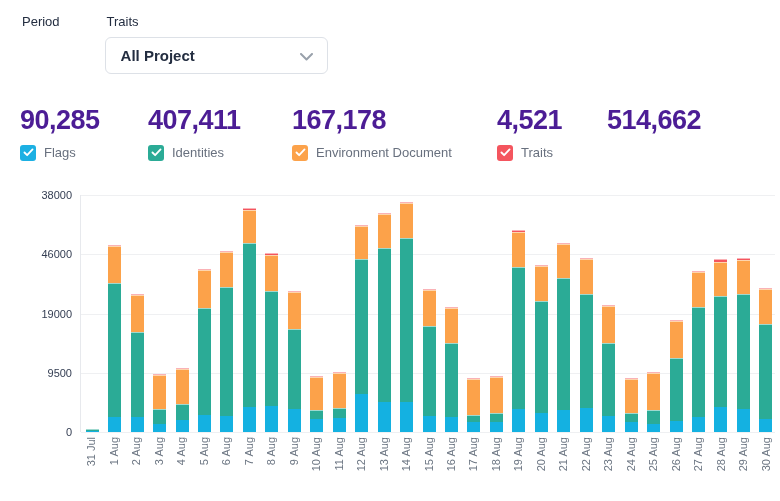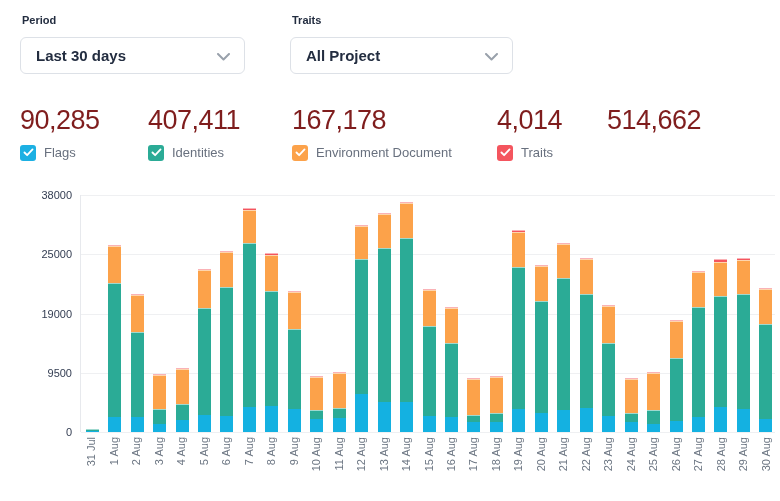--- a/index.html
+++ b/index.html
@@ -6,35 +6,35 @@
   html,body { background:#ffffff; }
   body {
     width:780px; height:501px; overflow:hidden;
     font-family:"Liberation Sans", sans-serif;
     color:#232d40;
   }
   .page { position:relative; width:780px; height:501px; }
 
   
   .filters { display:flex; gap:45px; padding:14px 0 0 20px; }
-  .filter-label { font-size:11px; font-weight:700; color:#232d40; margin:0 0 7px 2px; height:16px; }
+  .filter-label { font-size:13px; font-weight:400; color:#232d40; margin:0 0 7px 2px; height:16px; }
   .select {
     display:flex; align-items:center; justify-content:space-between;
     width:225px; height:37px; padding:0 14px 0 15px;
     border:1px solid #dde1e7; border-radius:6px; background:#fff;
     cursor:pointer;
   }
   .select .select-value { font-size:15px; font-weight:600; color:#232d40; }
   .filter:nth-child(2) .select { width:223px; }
 
   
   .stats { display:flex; margin:30px 0 0 20px; }
   .stat { display:flex; flex-direction:column; }
   .stat-1 { width:128px; } .stat-2 { width:144px; } .stat-3 { width:205px; } .stat-4 { width:110px; }
-  .stat-value { font-size:27px; line-height:32px; font-weight:400; color:#7f1d1d; letter-spacing:-0.5px; }
+  .stat-value { font-size:27px; line-height:32px; font-weight:700; color:#4c1d95; letter-spacing:-0.5px; }
   .stat-label-row { display:flex; align-items:center; margin-top:8px; height:17px; }
   .cb {
     width:16px; height:16px; border-radius:3px; margin-right:8px;
     display:inline-flex; align-items:center; justify-content:center;
     cursor:pointer; flex:none;
   }
   .stat-label { font-size:13px; color:#68707e; }
   .stat-5 .stat-label { margin-left:8px; }
 
   
@@ -65,28 +65,20 @@
   }
 </style>
 </head>
 <body>
 
 <div class="page">
 
   <div class="filters">
     <div class="filter">
       <div class="filter-label">Period</div>
-      <div class="select">
-        <span class="select-value">Last 30 days</span>
-        <span>
-          <svg width="13" height="8" viewBox="0 0 13 8">
-              <path d="M1 1l5.5 5.5L12 1" stroke="#99a1ab" stroke-width="2" fill="none" stroke-linecap="round" stroke-linejoin="round"></path>
-            </svg>
-        </span>
-      </div>
     </div>
     <div class="filter">
       <div class="filter-label">Traits</div>
       <div class="select">
         <span class="select-value">All Project</span>
         <span>
           <svg width="13" height="8" viewBox="0 0 13 8">
               <path d="M1 1l5.5 5.5L12 1" stroke="#99a1ab" stroke-width="2" fill="none" stroke-linecap="round" stroke-linejoin="round"></path>
             </svg>
         </span>
@@ -122,41 +114,41 @@
       <div class="stat-label-row">
         <span class="cb" style="background: rgb(252, 162, 74);">
           <svg width="11" height="9" viewBox="0 0 12 10">
               <path d="M1.5 5l3 3 6-6.5" stroke="#fff" stroke-width="2" fill="none" stroke-linecap="round" stroke-linejoin="round"></path>
             </svg>
         </span>
         <span class="stat-label">Environment Document</span>
       </div>
     </div>
     <div class="stat stat-4">
-      <div class="stat-value">4,014</div>
+      <div class="stat-value">4,521</div>
       <div class="stat-label-row">
         <span class="cb" style="background: rgb(244, 85, 94);">
           <svg width="11" height="9" viewBox="0 0 12 10">
               <path d="M1.5 5l3 3 6-6.5" stroke="#fff" stroke-width="2" fill="none" stroke-linecap="round" stroke-linejoin="round"></path>
             </svg>
         </span>
         <span class="stat-label">Traits</span>
       </div>
     </div>
     <div class="stat stat-5">
       <div class="stat-value">514,662</div>
     </div>
   </div>
 
   <div class="chart-wrap">
     <div class="y-labels" id="y-labels">
         <div class="y-tick" style="top: 231px;">0</div>
         <div class="y-tick" style="top: 171.75px;">9500</div>
         <div class="y-tick" style="top: 112.5px;">19000</div>
-        <div class="y-tick" style="top: 53.25px;">25000</div>
+        <div class="y-tick" style="top: 53.25px;">46000</div>
         <div class="y-tick" style="top: -6px;">38000</div>
       </div>
     <div class="plot-area" id="plot-area">
         <div class="gridline" style="top: 0px;"></div>
         <div class="gridline" style="top: 59.25px;"></div>
         <div class="gridline" style="top: 118.5px;"></div>
         <div class="gridline" style="top: 177.75px;"></div>
         <div class="gridline" style="top: 237px;"></div>
       <div class="bars-row" id="bars-row">
           <div class="bar-slot">

